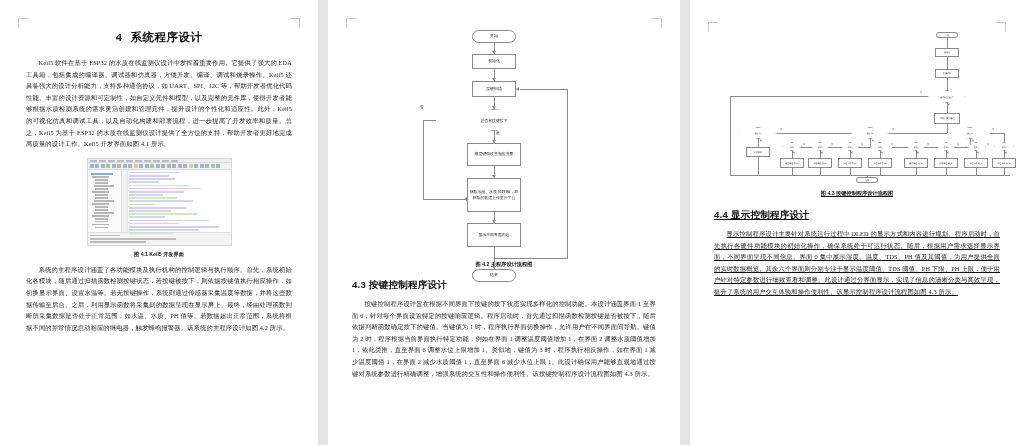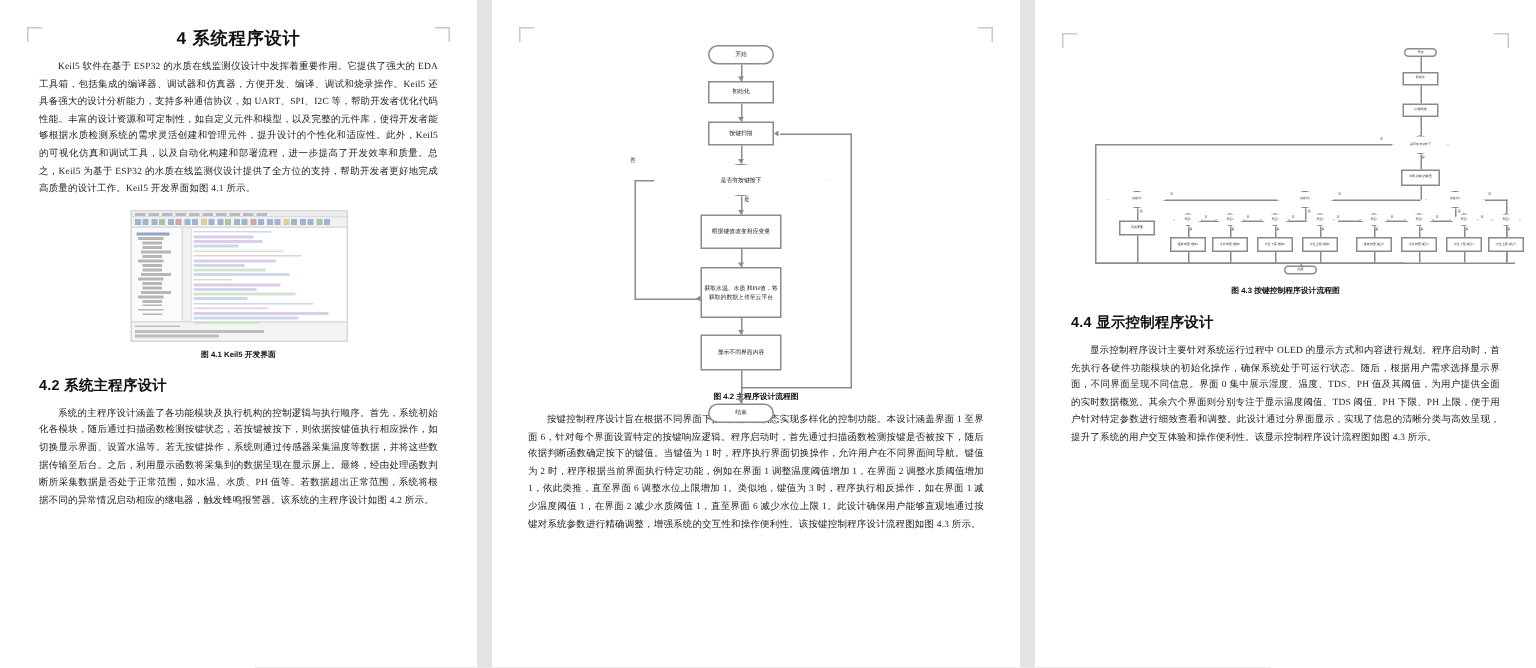--- a/index.html
+++ b/index.html
@@ -18,22 +18,22 @@
   .gap{flex:0 0 auto;background:#e4e4e4;height:445px;}
   .page-inner{position:relative;width:100%;height:100%;box-sizing:border-box;}
 
   
   .mark{position:absolute;width:9px;height:9px;}
   .mark.tl{border-left:1px solid #c9c9c9;border-top:1px solid #c9c9c9;}
   .mark.tr{border-right:1px solid #c9c9c9;border-top:1px solid #c9c9c9;}
 
   h1.doc-title{
     font-size:11.5px;font-weight:bold;text-align:center;
-    margin:0;letter-spacing:.5px;
-    font-family:Liberation Sans, sans-serif;
+    margin:12px;letter-spacing:.5px;
+    font-family:Liberation Mono, monospace;
   }
   h2.sec{
     font-size:9.6px;font-weight:bold;margin:0;
     font-family:"Liberation Sans","DejaVu Sans",sans-serif;
     letter-spacing:.2px;
   }
   p.body{
     font-size:6.3px;line-height:11.6px;margin:0;
     text-align:justify;text-indent:2em;
     color:#1c1c1c;
@@ -205,21 +205,20 @@
           </div>
         </div>
         <div class="statusbar">
           <i style="width:30px;"></i>
             <i style="width:86px;"></i>
             <i style="width:56px;"></i>
         </div>
       </div>
       <p class="cap" style="margin-top:5px;">图 4.1  Keil5 开发界面</p>
 
-      <h2 class="sec" style="margin-top:11px;">4.2  系统主程序设计</h2>
       <p class="body" style="margin-top:6px;">系统的主程序设计涵盖了各功能模块及执行机构的控制逻辑与执行顺序。首先，系统初始化各模块，随后通过扫描函数检测按键状态，若按键被按下，则依据按键值执行相应操作，如切换显示界面、设置水温等。若无按键操作，系统则通过传感器采集温度等数据，并将这些数据传输至后台。之后，利用显示函数将采集到的数据呈现在显示屏上。最终，经由处理函数判断所采集数据是否处于正常范围，如水温、水质、PH 值等。若数据超出正常范围，系统将根据不同的异常情况启动相应的继电器，触发蜂鸣报警器。该系统的主程序设计如图 4.2 所示。</p>
     </div>
   </div>
 
   <div class="gap" style="width:10px;"></div>
 
   <div class="page" style="width:352px;">
     <div class="page-inner" style="padding:18px 24px 0 24px;">
       <div class="mark tl" style="left:18px;top:18px;"></div>
       <div class="mark tr" style="right:18px;top:18px;"></div>
@@ -269,27 +268,28 @@
         <div class="arl" style="left:54px;top:167px;"></div>
 
         <div class="ln" style="left:83.5px;top:228px;width:74px;height:1px;"></div>
         <div class="ln" style="left:157px;top:59px;width:1px;height:170px;"></div>
         <div class="ln" style="left:110px;top:59px;width:48px;height:1px;"></div>
         <div class="arl" style="left:106px;top:57px;"></div>
       </div>
 
       <p class="cap" style="margin-top:6px;">图 4.2  主程序设计流程图</p>
 
+      <h2 class="sec" style="margin-top:11px;">4.3  按键控制程序设计</h2>
       <p class="body" style="margin-top:6px;">按键控制程序设计旨在根据不同界面下按键的按下状态实现多样化的控制功能。本设计涵盖界面 1 至界面 6，针对每个界面设置特定的按键响应逻辑。程序启动时，首先通过扫描函数检测按键是否被按下，随后依据判断函数确定按下的键值。当键值为 1 时，程序执行界面切换操作，允许用户在不同界面间导航。键值为 2 时，程序根据当前界面执行特定功能，例如在界面 1 调整温度阈值增加 1，在界面 2 调整水质阈值增加 1，依此类推，直至界面 6 调整水位上限增加 1。类似地，键值为 3 时，程序执行相反操作，如在界面 1 减少温度阈值 1，在界面 2 减少水质阈值 1，直至界面 6 减少水位上限 1。此设计确保用户能够直观地通过按键对系统参数进行精确调整，增强系统的交互性和操作便利性。该按键控制程序设计流程图如图 4.3 所示。</p>
     </div>
   </div>
 
   <div class="gap" style="width:10px;"></div>
 
-  <div class="page" style="width:334px;">
+  <div class="page" style="width:334px;text-decoration:underline;">
     <div class="page-inner" style="padding:18px 24px 0 24px;">
       <div class="mark tl" style="left:18px;top:22px;"></div>
       <div class="mark tr" style="right:18px;top:22px;"></div>
 
       <div class="fc3" style="margin-top:14px;">
 
         <div class="n term" style="left:222px;top:0px;width:22px;height:6px;">开始</div>
         <div class="l" style="left:232.5px;top:6px;width:.6px;height:10px;"></div>
 
         <div class="n" style="left:221px;top:16px;width:24px;height:9px;">初始化</div>

